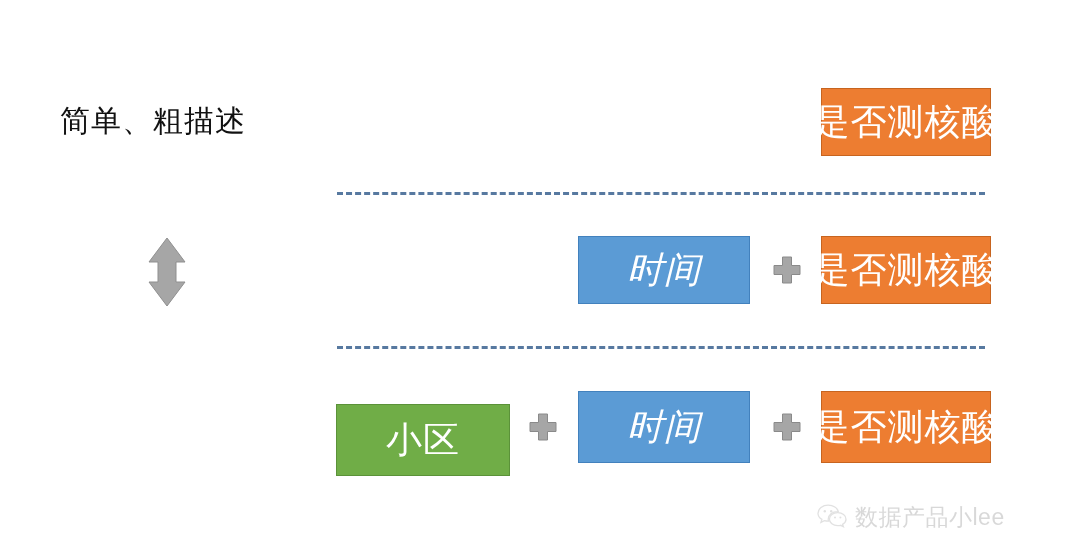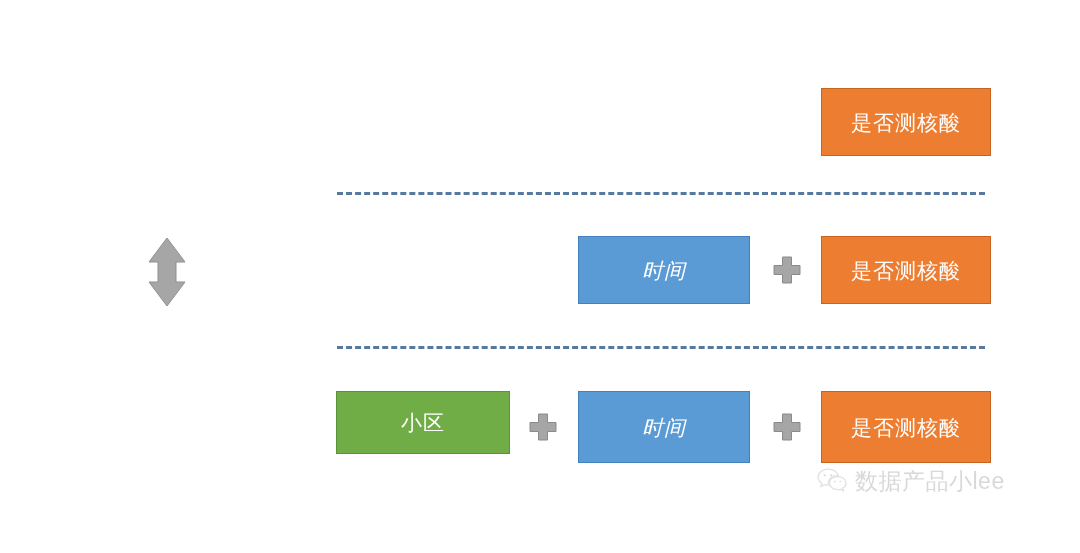--- a/index.html
+++ b/index.html
@@ -32,21 +32,21 @@
   #label-detail { left: 60px; top: 411px; }
 
   
   .box {
     position: absolute;
     box-sizing: border-box;
     display: flex;
     align-items: center;
     justify-content: center;
     color: #ffffff;
-    font-size: 21px;
+    font-size: 36px;
     letter-spacing: 1px;
     line-height: 1;
     white-space: nowrap;
     border-style: solid;
     border-width: 1px;
   }
   .box-orange {
     background: #ed7d31;
     border-color: #c7641f;
   }
@@ -61,21 +61,21 @@
   }
 
   
   #box-top-orange { left: 821px; top: 88px; width: 170px; height: 68px; }
 
   
   #box-mid-blue   { left: 578px; top: 236px; width: 172px; height: 68px; }
   #box-mid-orange { left: 821px; top: 236px; width: 170px; height: 68px; }
 
   
-  #box-bot-green  { left: 336px; top: 391px; width: 174px; height: 63px; }
+  #box-bot-green  { left: 336px; top: 404px; width: 174px; height: 72px; }
   #box-bot-blue   { left: 578px; top: 391px; width: 172px; height: 72px; }
   #box-bot-orange { left: 821px; top: 391px; width: 170px; height: 72px; }
 
   
   .plus-icon {
     position: absolute;
     width: 28px;
     height: 28px;
   }
   #plus-mid     { left: 773px; top: 256px; }
@@ -99,40 +99,41 @@
     left: 147px;
     top: 237px;
     width: 40px;
     height: 70px;
   }
 
   
   #watermark {
     position: absolute;
     left: 817px;
-    top: 468px;
+    top: 504px;
     display: flex;
     align-items: center;
     gap: 8px;
     opacity: 0.55;
   }
   #watermark-text {
     font-size: 23px;
     color: #b9b9b9;
     line-height: 1;
     white-space: nowrap;
     letter-spacing: 0.5px;
   }
   #wechat-icon { width: 30px; height: 26px; }
 </style>
 </head>
 <body>
 
 <div id="slide">
 
+  <div id="label-simple" class="row-label">简单、粗描述</div>
 
   <div id="box-top-orange" class="box box-orange">是否测核酸</div>
 
   <div id="dash-1" class="dashed-line"></div>
 
   <div id="double-arrow">
     <svg viewBox="0 0 40 70" width="40" height="70" xmlns="http://www.w3.org/2000/svg">
       <polygon points="20,1 38,25 29,25 29,45 38,45 20,69 2,45 11,45 11,25 2,25" fill="#a6a6a6" stroke="#8f8f8f" stroke-width="1"></polygon>
     </svg>
   </div>

